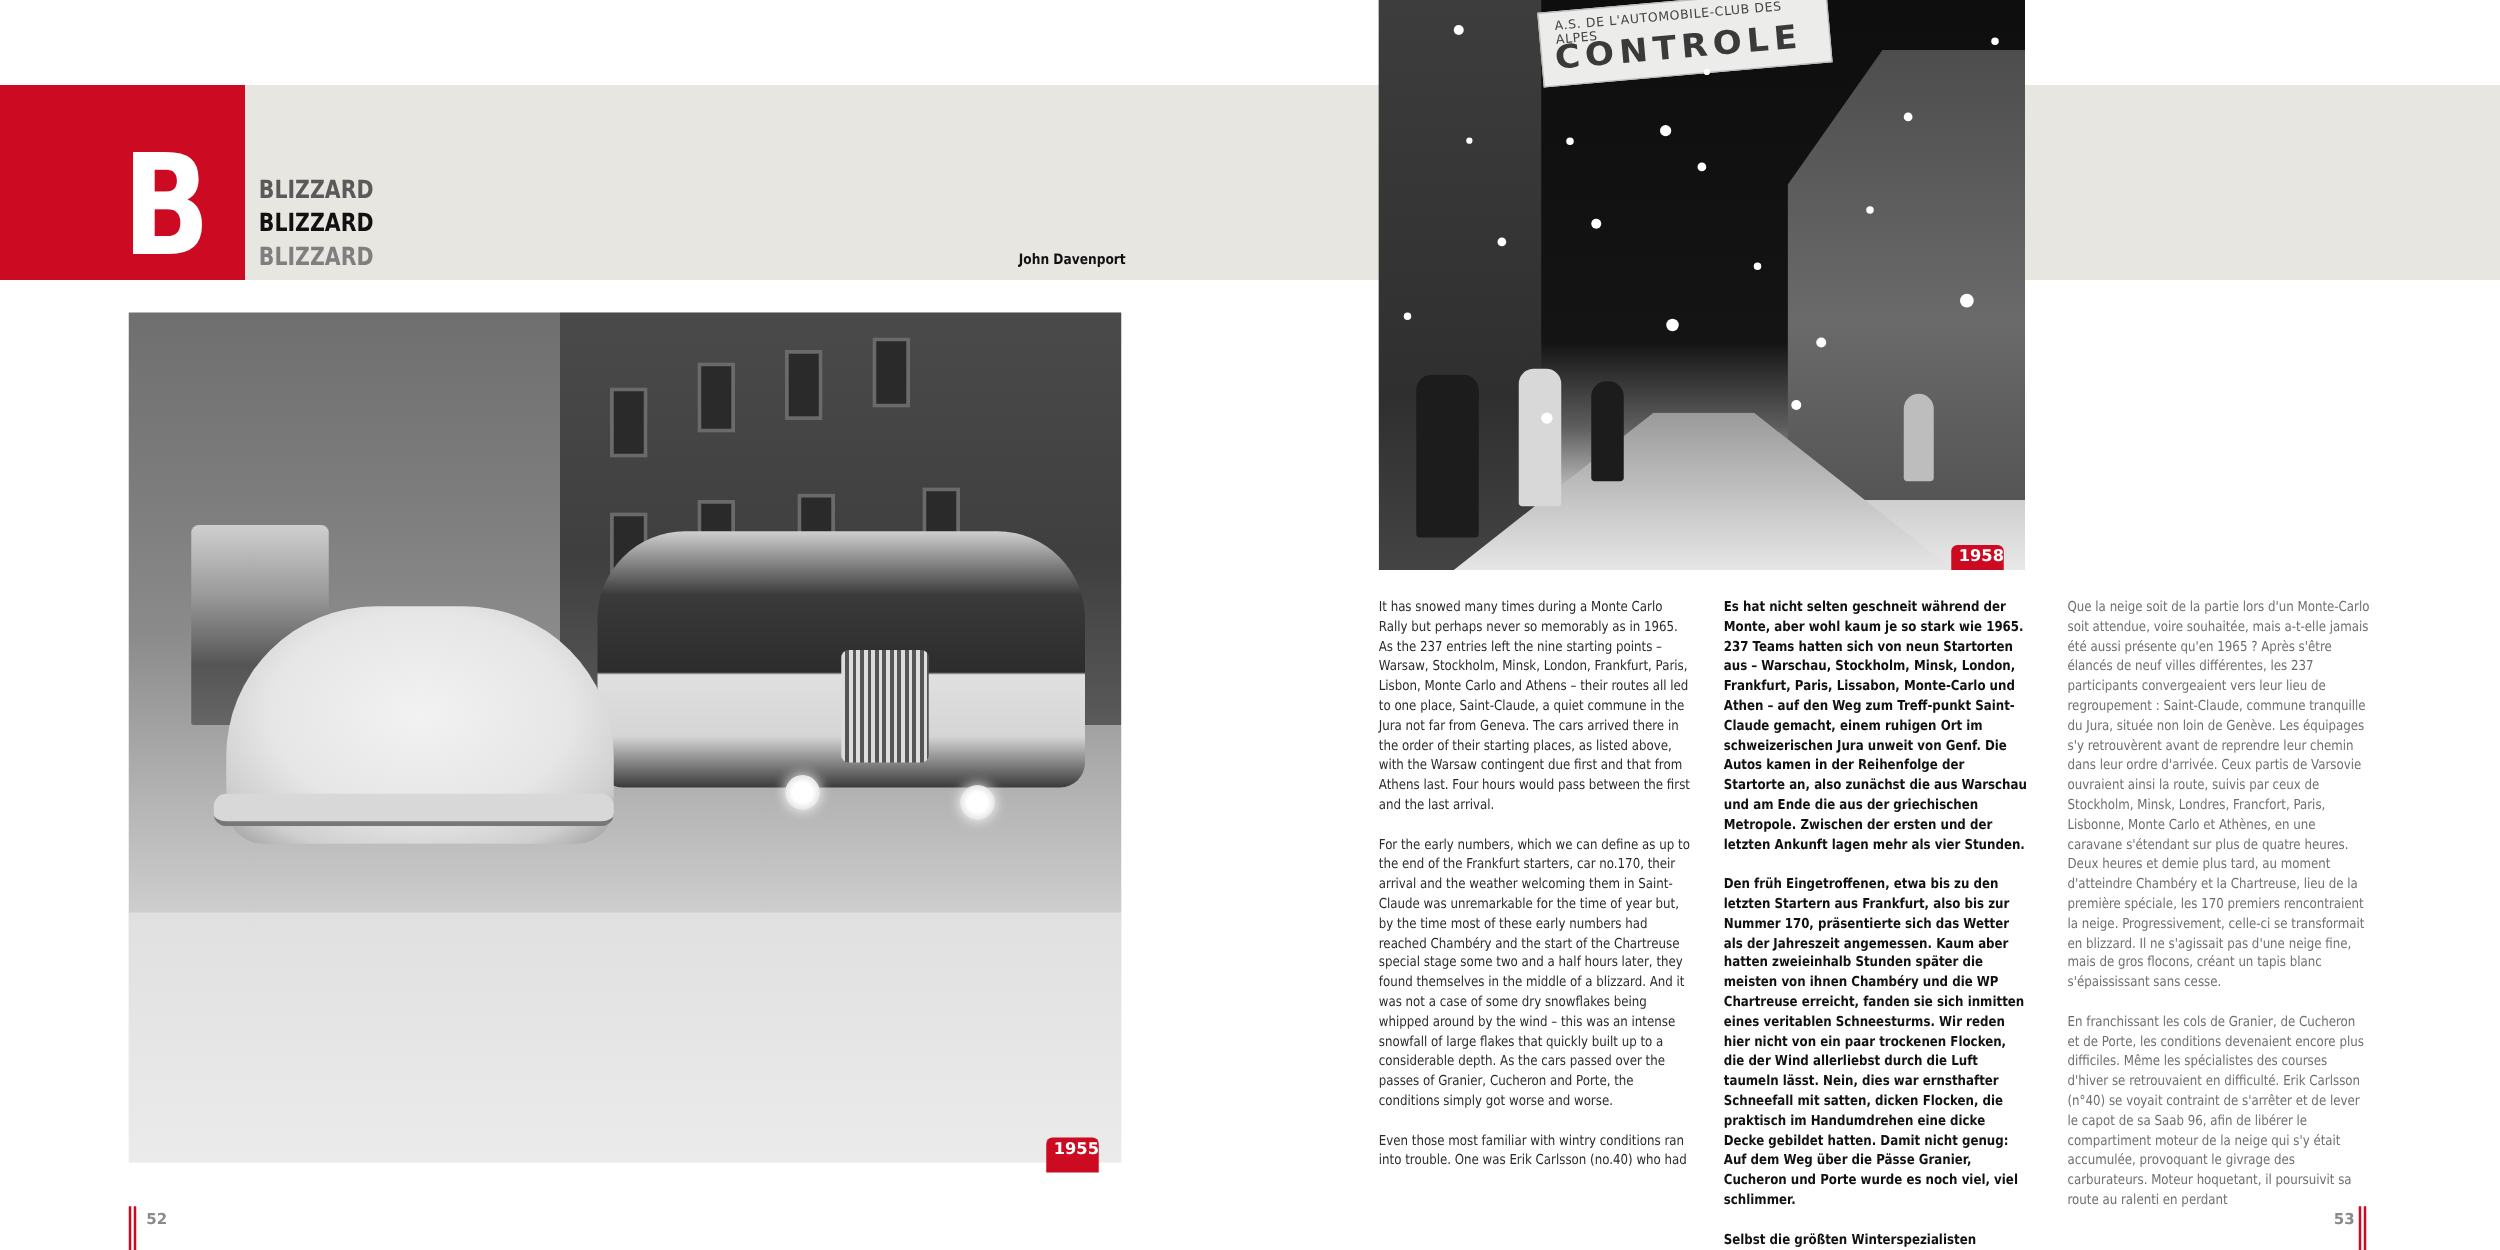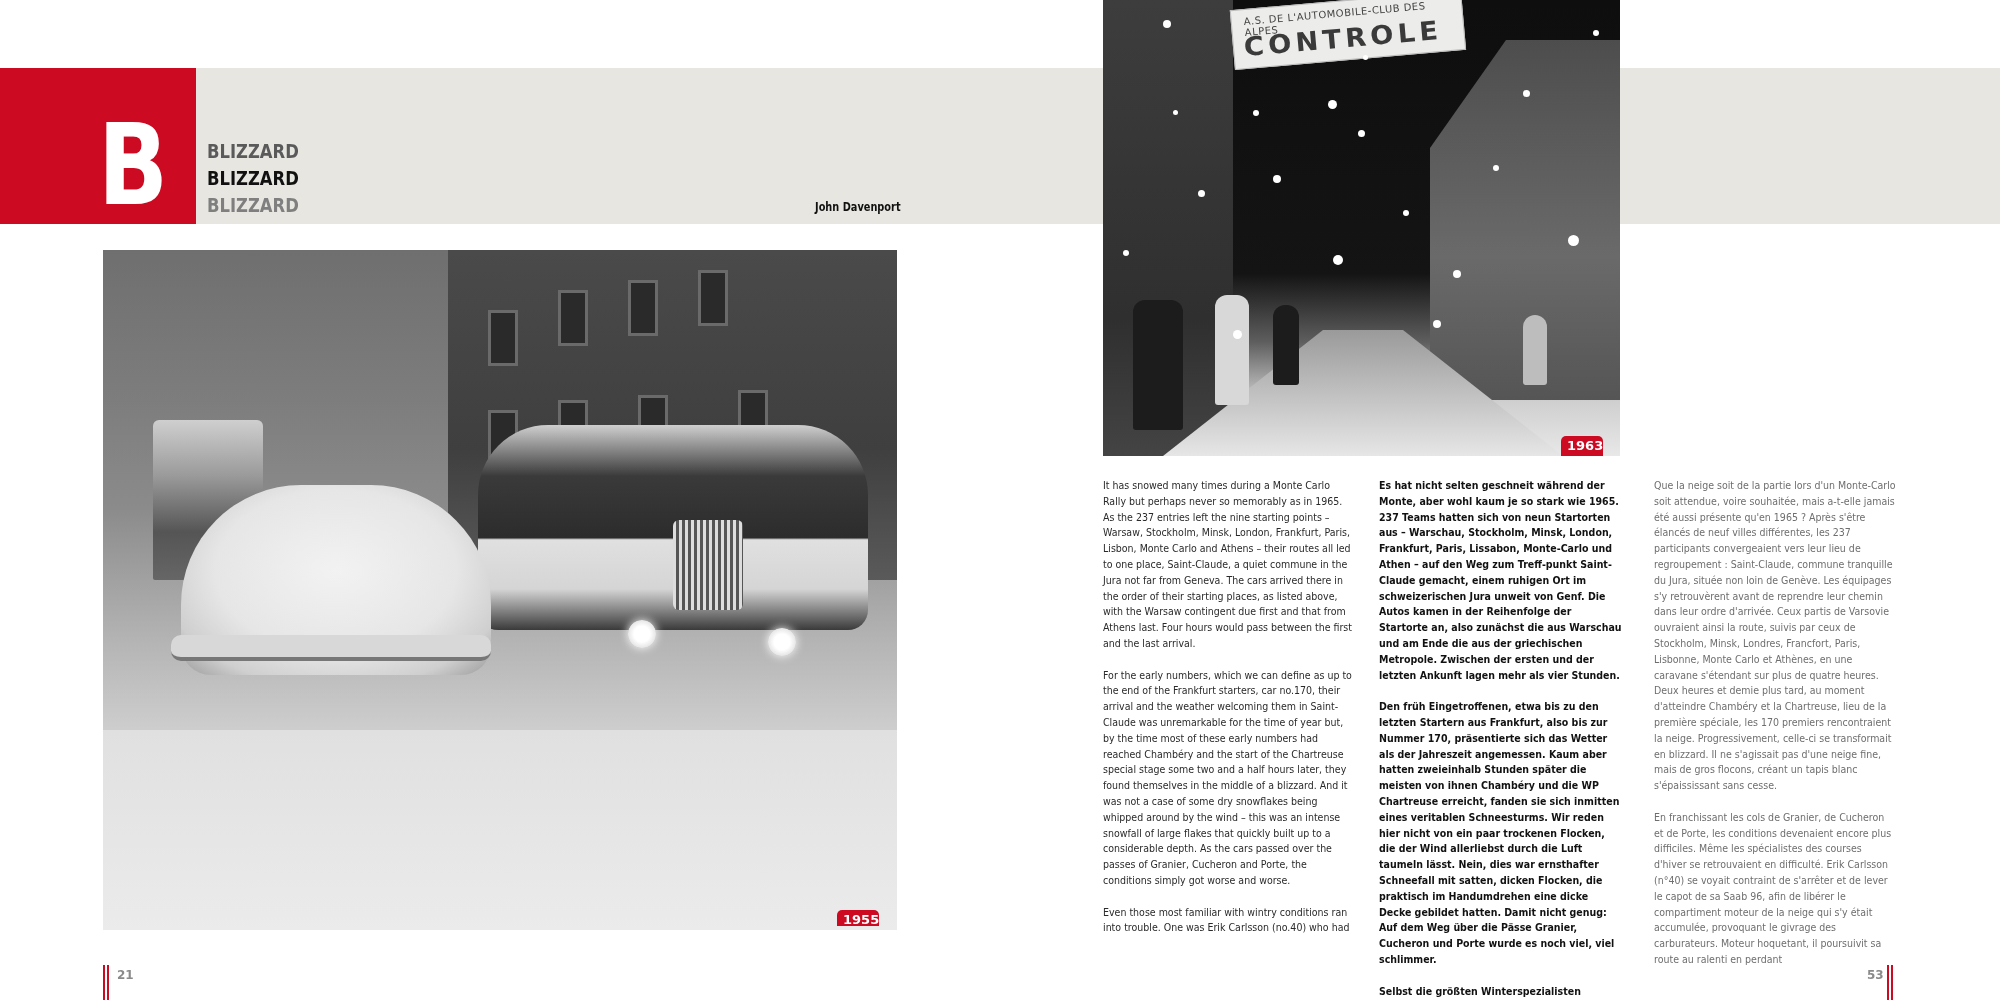--- a/index.html
+++ b/index.html
@@ -38,21 +38,21 @@
   .bld-l { position: absolute; left: 0; top: 0; width: 130px; height: 456px; background: linear-gradient(180deg,#3d3d3d,#2f2f2f 70%,#444); }
   .bld-r { position: absolute; right: 0; top: 40px; width: 190px; height: 360px; background: linear-gradient(180deg,#4d4d4d,#6a6a6a 60%,#555); clip-path: polygon(40% 0,100% 0,100% 100%,0 100%,0 30%); }
   .banner { position: absolute; left: 132px; top: 10px; width: 232px; height: 60px; background: #ececea; transform: rotate(-5deg); transform-origin: left bottom; border: 1px solid #bbb; }
   .banner-small { position: absolute; left: 12px; top: 6px; font-family: "DejaVu Sans", sans-serif; font-size: 10px; color: #444; letter-spacing: 0.5px; }
   .banner-big { position: absolute; left: 10px; top: 22px; font-family: "DejaVu Sans", sans-serif; font-weight: bold; font-size: 26px; color: #3a3a3a; letter-spacing: 4px; transform: scaleX(1.05); transform-origin: left top; }
   .flake { position: absolute; border-radius: 50%; background: #fff; }
   .street { position: absolute; left: 60px; top: 330px; width: 400px; height: 126px; background: linear-gradient(180deg,#9a9a9a,#e6e6e6); clip-path: polygon(40% 0,60% 0,100% 100%,0 100%); }
   .person { position: absolute; background: #1c1c1c; border-radius: 12px 12px 3px 3px; }
 
   .year-badge { position: absolute; background: #cc0a22; color: #fff; font-family: "DejaVu Sans", sans-serif; font-weight: bold; font-size: 13px; line-height: 22px; text-align: center; border-radius: 5px 5px 0 0; padding: 0 6px; }
-  .badge-1955 { left: 837px; top: 910px; width: 42px; height: 16px; line-height: 20px; }
+  .badge-1955 { left: 837px; top: 910px; width: 42px; height: 28px; line-height: 20px; }
   .badge-1965 { left: 1561px; top: 436px; width: 42px; height: 20px; line-height: 20px; }
 
   .col { position: absolute; top: 478px; font-family: "DejaVu Sans", sans-serif; font-size: 11px; line-height: 15.8px; transform: scaleX(0.86); transform-origin: left top; }
   .col p { margin-bottom: 15.8px; }
   .col-en { left: 1103px; width: 290px; color: #2a2a2a; }
   .col-de { left: 1379px; width: 282px; color: #111; font-weight: normal; }
   .col-fr { left: 1654px; width: 282px; color: #6e6e6e; }
   .col-de p { font-weight: 600; }
 
   .folio { position: absolute; top: 965px; height: 35px; }
@@ -123,21 +123,21 @@
   <div class="flake" style="left:70px;top:110px;width:5px;height:5px;"></div>
   <div class="flake" style="left:420px;top:90px;width:7px;height:7px;"></div>
   <div class="flake" style="left:465px;top:235px;width:11px;height:11px;"></div>
   <div class="flake" style="left:390px;top:165px;width:6px;height:6px;"></div>
   <div class="flake" style="left:330px;top:320px;width:8px;height:8px;"></div>
   <div class="flake" style="left:130px;top:330px;width:9px;height:9px;"></div>
   <div class="flake" style="left:490px;top:30px;width:6px;height:6px;"></div>
   <div class="flake" style="left:260px;top:55px;width:5px;height:5px;"></div>
   <div class="flake" style="left:20px;top:250px;width:6px;height:6px;"></div>
 </div>
-<div class="year-badge badge-1965">1963</div>
+<div class="year-badge badge-1965">1958</div>
 
 <div class="col col-en">
   <p>It has snowed many times during a Monte Carlo Rally but perhaps never so memorably as in 1965. As the 237 entries left the nine starting points – Warsaw, Stockholm, Minsk, London, Frankfurt, Paris, Lisbon, Monte Carlo and Athens – their routes all led to one place, Saint-Claude, a quiet commune in the Jura not far from Geneva. The cars arrived there in the order of their starting places, as listed above, with the Warsaw contingent due first and that from Athens last. Four hours would pass between the first and the last arrival.</p>
   <p>For the early numbers, which we can define as up to the end of the Frankfurt starters, car no.170, their arrival and the weather welcoming them in Saint-Claude was unremarkable for the time of year but, by the time most of these early numbers had reached Chambéry and the start of the Chartreuse special stage some two and a half hours later, they found themselves in the middle of a blizzard. And it was not a case of some dry snowflakes being whipped around by the wind – this was an intense snowfall of large flakes that quickly built up to a considerable depth. As the cars passed over the passes of Granier, Cucheron and Porte, the conditions simply got worse and worse.</p>
   <p>Even those most familiar with wintry conditions ran into trouble. One was Erik Carlsson (no.40) who had</p>
 </div>
 
 <div class="col col-de">
   <p>Es hat nicht selten geschneit während der Monte, aber wohl kaum je so stark wie 1965. 237 Teams hatten sich von neun Startorten aus – Warschau, Stockholm, Minsk, London, Frankfurt, Paris, Lissabon, Monte-Carlo und Athen – auf den Weg zum Treff-punkt Saint-Claude gemacht, einem ruhigen Ort im schweizerischen Jura unweit von Genf. Die Autos kamen in der Reihenfolge der Startorte an, also zunächst die aus Warschau und am Ende die aus der griechischen Metropole. Zwischen der ersten und der letzten Ankunft lagen mehr als vier Stunden.</p>
   <p>Den früh Eingetroffenen, etwa bis zu den letzten Startern aus Frankfurt, also bis zur Nummer 170, präsentierte sich das Wetter als der Jahreszeit angemessen. Kaum aber hatten zweieinhalb Stunden später die meisten von ihnen Chambéry und die WP Chartreuse erreicht, fanden sie sich inmitten eines veritablen Schneesturms. Wir reden hier nicht von ein paar trockenen Flocken, die der Wind allerliebst durch die Luft taumeln lässt. Nein, dies war ernsthafter Schneefall mit satten, dicken Flocken, die praktisch im Handumdrehen eine dicke Decke gebildet hatten. Damit nicht genug: Auf dem Weg über die Pässe Granier, Cucheron und Porte wurde es noch viel, viel schlimmer.</p>
@@ -145,19 +145,19 @@
 </div>
 
 <div class="col col-fr">
   <p>Que la neige soit de la partie lors d'un Monte-Carlo soit attendue, voire souhaitée, mais a-t-elle jamais été aussi présente qu'en 1965 ? Après s'être élancés de neuf villes différentes, les 237 participants convergeaient vers leur lieu de regroupement : Saint-Claude, commune tranquille du Jura, située non loin de Genève. Les équipages s'y retrouvèrent avant de reprendre leur chemin dans leur ordre d'arrivée. Ceux partis de Varsovie ouvraient ainsi la route, suivis par ceux de Stockholm, Minsk, Londres, Francfort, Paris, Lisbonne, Monte Carlo et Athènes, en une caravane s'étendant sur plus de quatre heures. Deux heures et demie plus tard, au moment d'atteindre Chambéry et la Chartreuse, lieu de la première spéciale, les 170 premiers rencontraient la neige. Progressivement, celle-ci se transformait en blizzard. Il ne s'agissait pas d'une neige fine, mais de gros flocons, créant un tapis blanc s'épaississant sans cesse.</p>
   <p>En franchissant les cols de Granier, de Cucheron et de Porte, les conditions devenaient encore plus difficiles. Même les spécialistes des courses d'hiver se retrouvaient en difficulté. Erik Carlsson (n°40) se voyait contraint de s'arrêter et de lever le capot de sa Saab 96, afin de libérer le compartiment moteur de la neige qui s'y était accumulée, provoquant le givrage des carburateurs. Moteur hoquetant, il poursuivit sa route au ralenti en perdant</p>
 </div>
 
 <div class="folio folio-left">
   <div class="folio-line" style="left:0;"></div>
   <div class="folio-line" style="left:4px;"></div>
-  <div class="page-num" style="left:14px;">21</div>
+  <div class="page-num" style="left:14px;">52</div>
 </div>
 <div class="folio folio-right">
   <div class="page-num" style="left:-20px;">53</div>
   <div class="folio-line" style="left:0;"></div>
   <div class="folio-line" style="left:4px;"></div>
 </div>
 
 </body></html>

